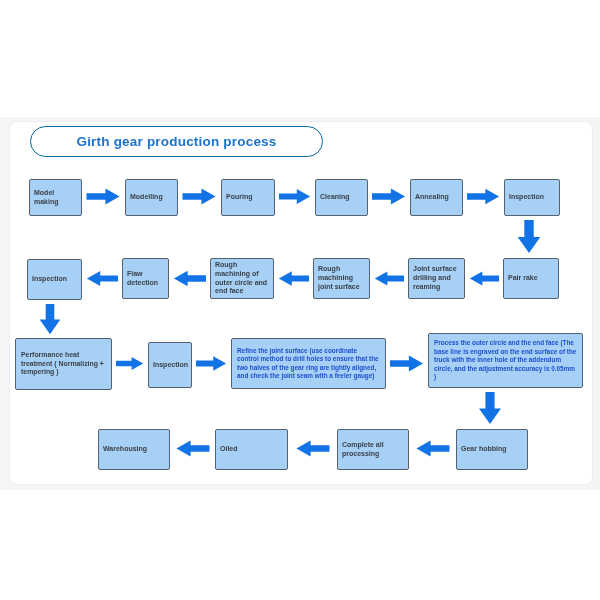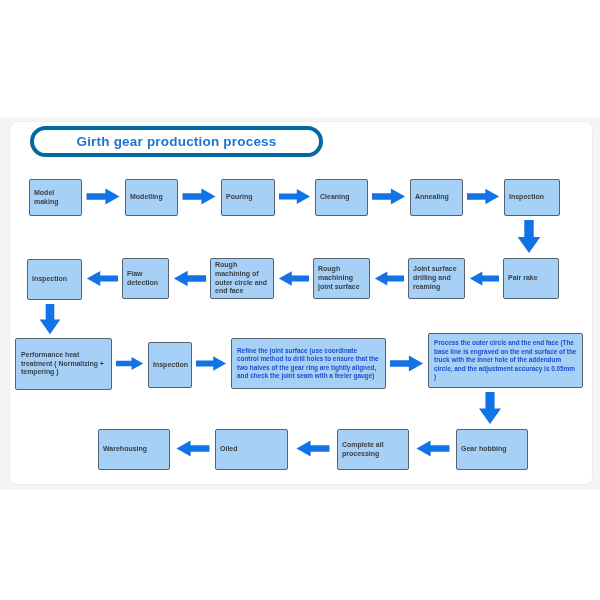--- a/index.html
+++ b/index.html
@@ -12,21 +12,21 @@
     position:absolute;left:0;top:117px;width:600px;height:373px;
     background:#f3f5f7;
   }
   .card{
     position:absolute;left:10px;top:122px;width:582px;height:362px;
     background:#ffffff;border-radius:7px;
     box-shadow:0 0 0 1px rgba(0,0,0,0.03);
   }
   .pill{
     position:absolute;left:30px;top:126px;width:293px;height:31px;
-    background:#ffffff;border:4px solid #0369a1;border-radius:17px;
+    background:#ffffff;border:1px solid #0369a1;border-radius:17px;
     display:flex;align-items:center;justify-content:center;box-sizing:border-box;
   }
   .pill-label{
     color:#1b74cf;font-weight:bold;font-size:13.5px;letter-spacing:0.2px;
   }
   .node{
     position:absolute;background:#a7d0f6;border:1px solid #55636f;border-radius:2px;
     color:#3a3f45;font-weight:bold;font-size:7px;line-height:1.28;
     display:flex;align-items:center;text-align:left;
     padding:2px 4px;box-sizing:border-box;

